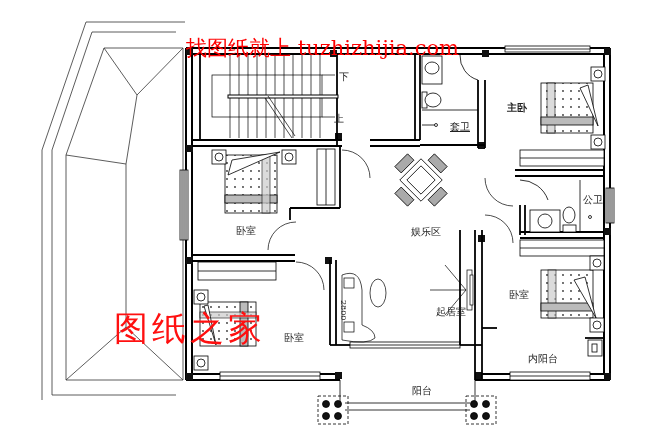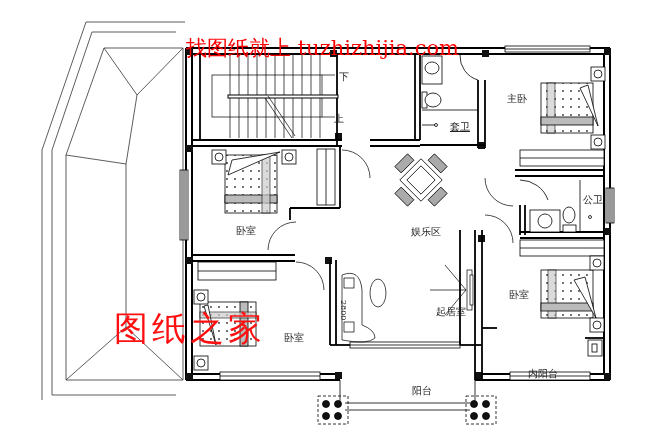--- a/index.html
+++ b/index.html
@@ -268,28 +268,28 @@
         <circle cx="486" cy="416" r="3.5"></circle>
     </g>
   </g>
 
   <g stroke="#000" stroke-width="0.8" fill="#fff">
     <rect x="588" y="340" width="14" height="16"></rect>
     <rect x="592" y="344" width="5" height="8"></rect>
   </g>
 </svg>
 
-<div class="lbl" style="left:507px;top:92px;">主卧</div>
+<div class="lbl" style="left:507px;top:101px;font-weight:bold;">主卧</div>
 <div class="lbl" style="left:450px;top:120px;text-decoration:underline;">套卫</div>
 <div class="lbl" style="left:583px;top:193px;">公卫</div>
 <div class="lbl" style="left:411px;top:205px;margin-top:20px;">娱乐区</div>
 <div class="lbl" style="left:236px;top:224px;">卧室</div>
 <div class="lbl" style="left:284px;top:331px;">卧室</div>
 <div class="lbl" style="left:509px;top:288px;">卧室</div>
 <div class="lbl" style="left:410px;top:305px;margin-left:26px;">起居室</div>
-<div class="lbl" style="left:528px;top:367px;">内阳台</div>
+<div class="lbl" style="left:528px;top:352px;">内阳台</div>
 <div class="lbl" style="left:412px;top:384px;">阳台</div>
 <div class="lbl" style="left:339px;top:70px;">下</div>
 <div class="lbl" style="left:334px;top:112px;">上</div>
 <div class="lbl" style="left:348px;top:300px;font-size:8px;transform:rotate(90deg);transform-origin:left top;">2800</div>
 
 <div class="wm-top">找图纸就上 tuzhizhijia.com</div>
 <div class="wm-bottom">图纸之家</div>
 
 </body></html>

